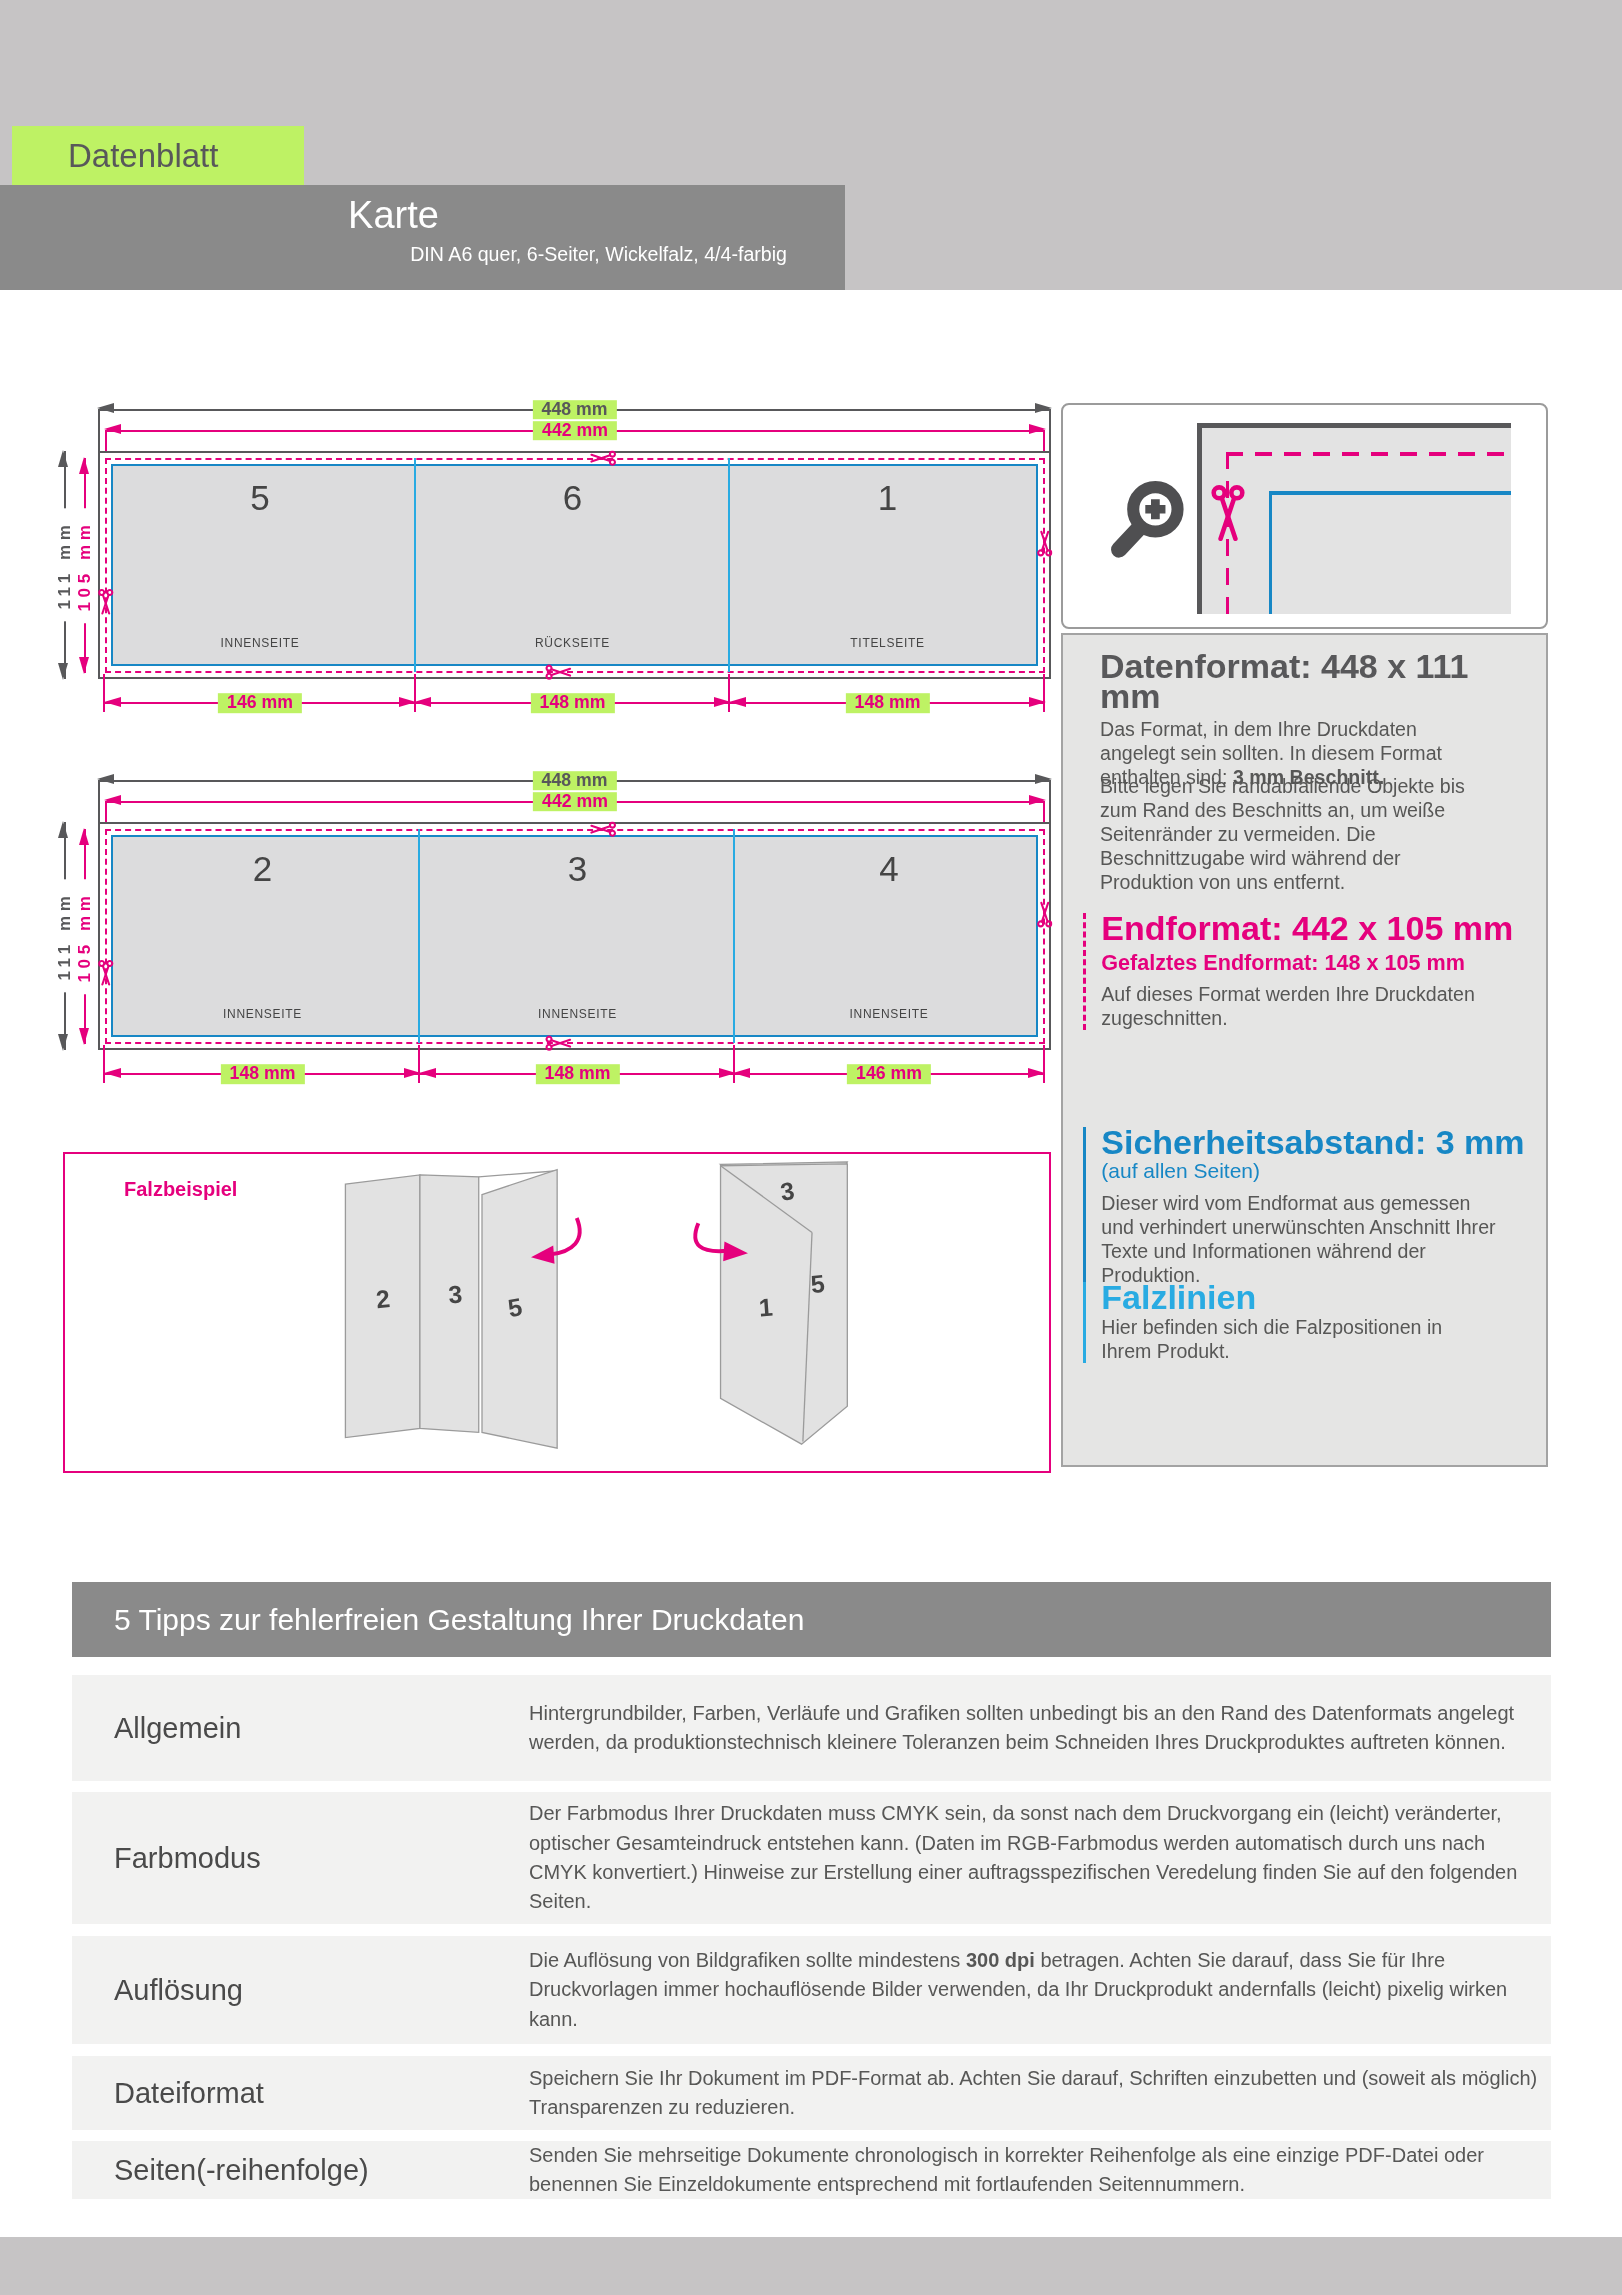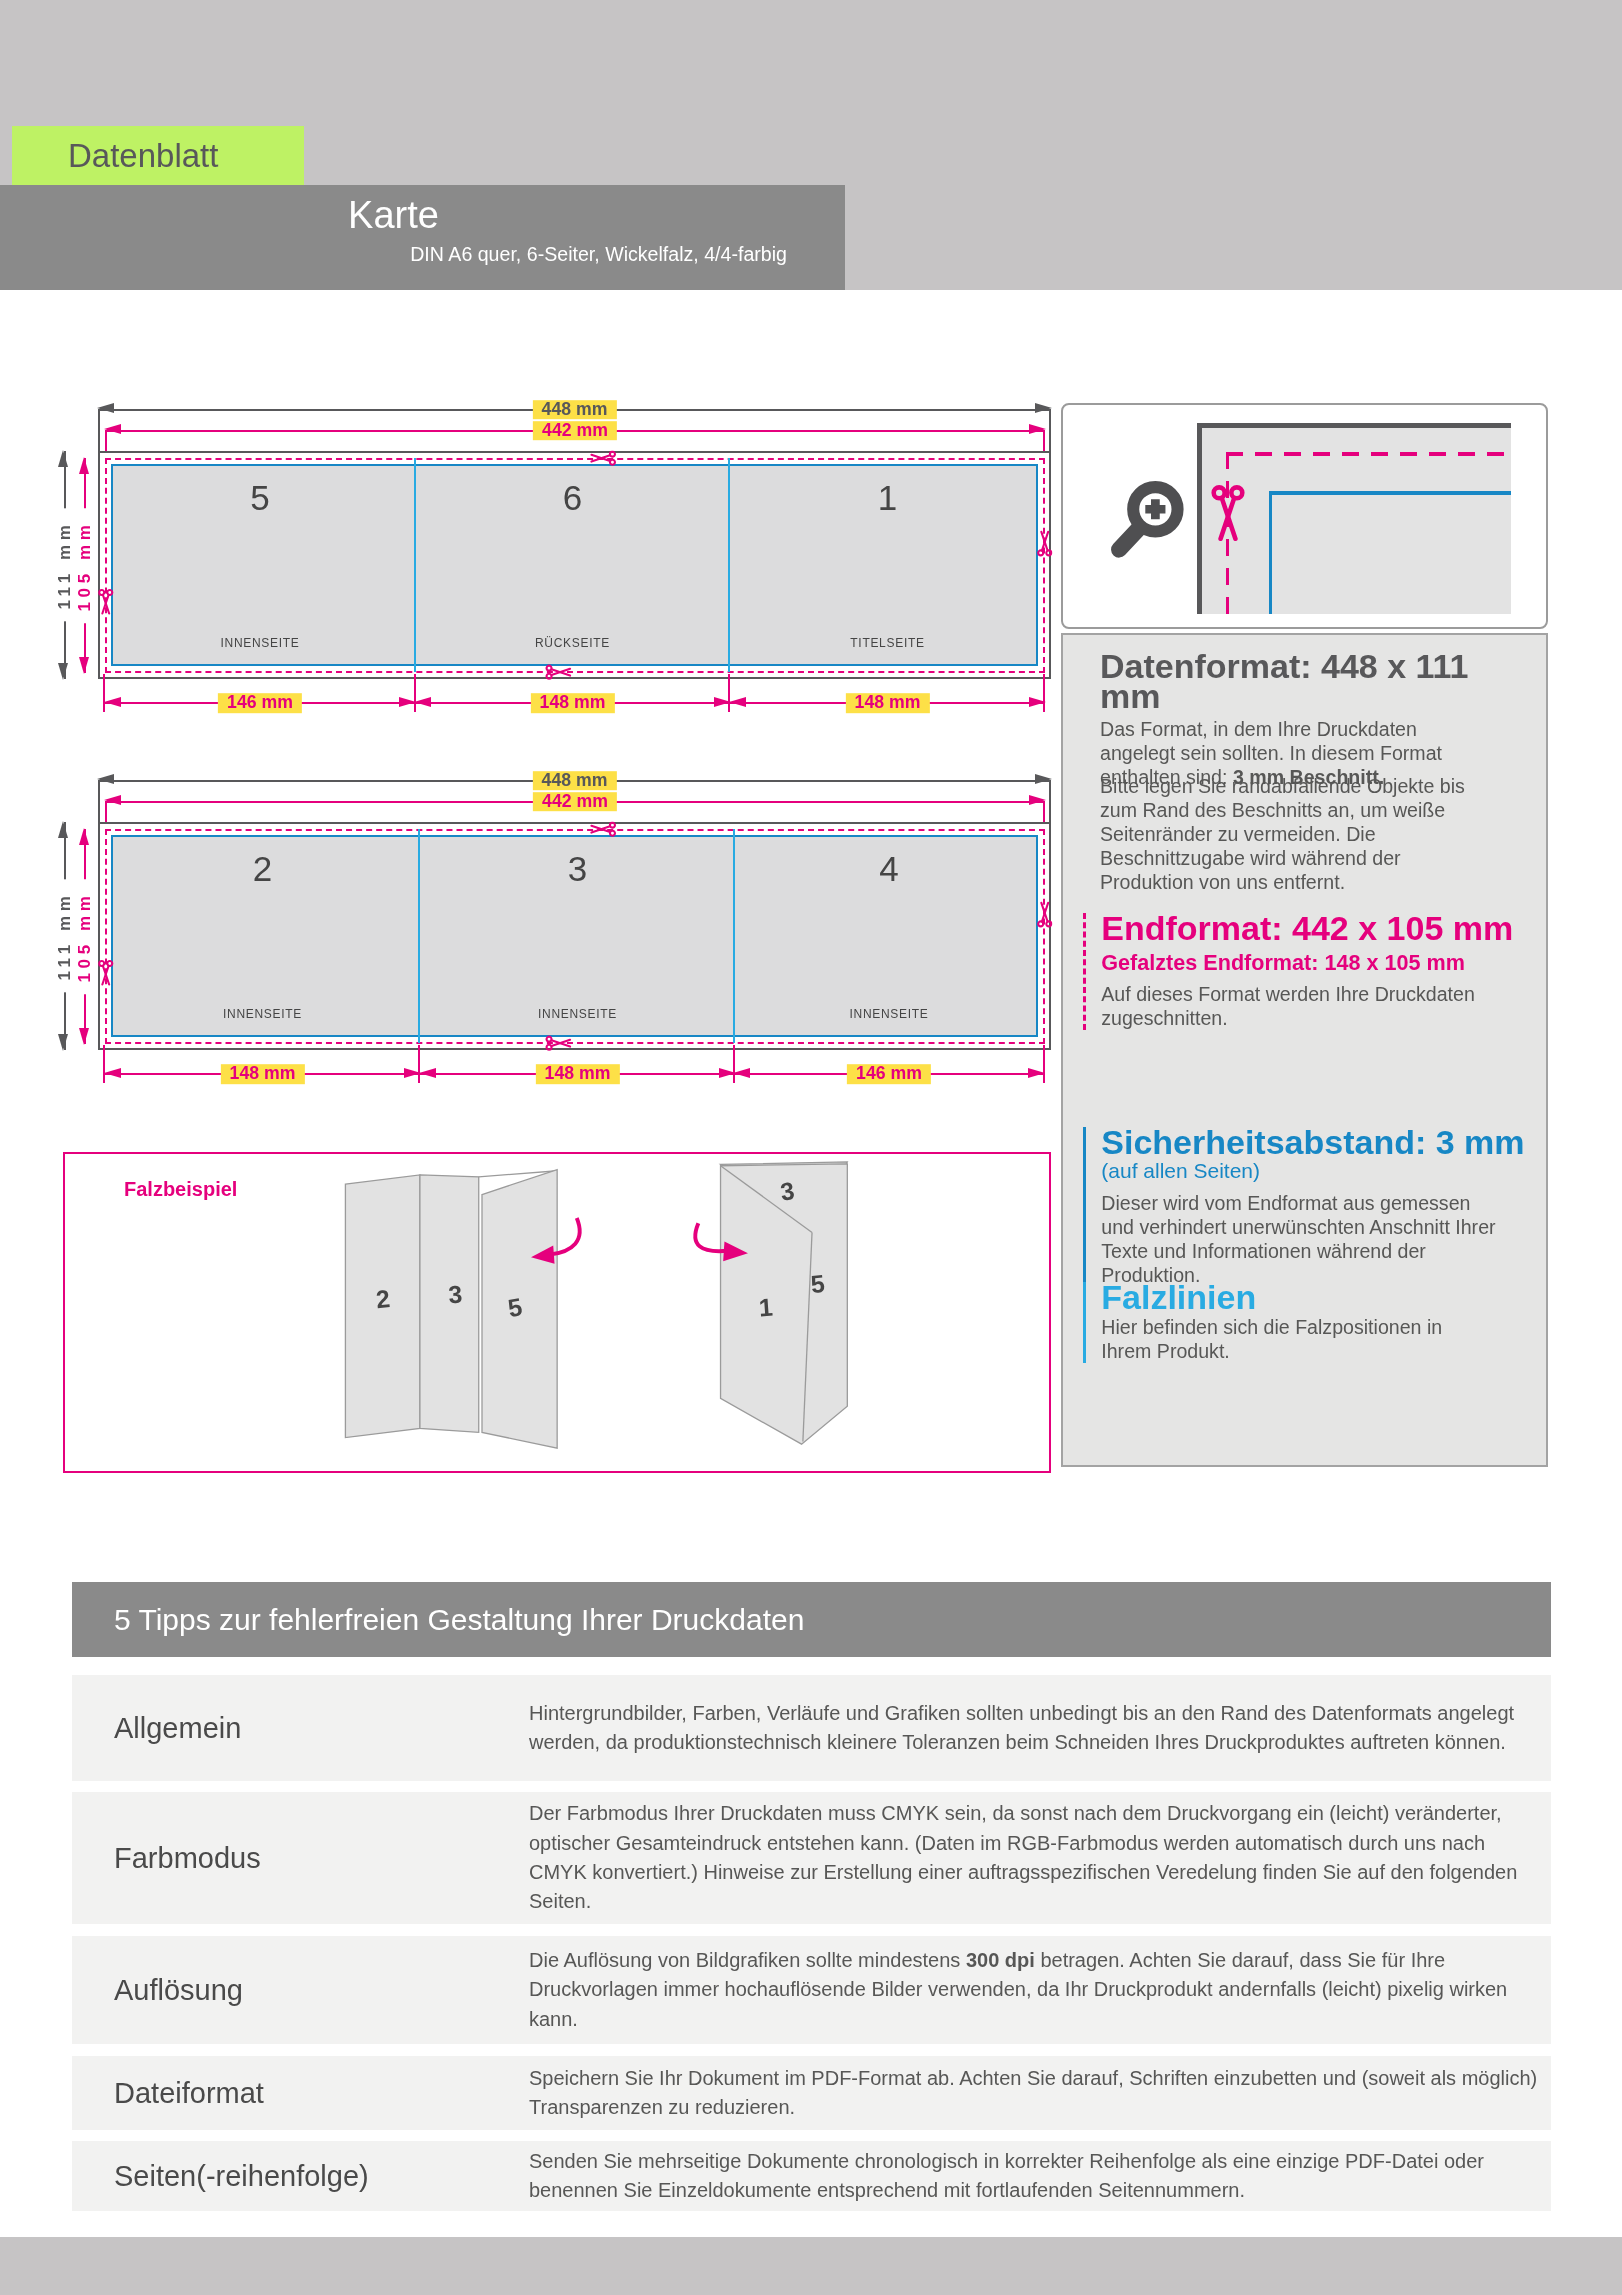--- a/index.html
+++ b/index.html
@@ -30,21 +30,21 @@
                color:#454545;text-align:center;line-height:22px;}
   .vext{position:absolute;width:2px;}
   .vext.g{background:#58585a;} .vext.m{background:#e5007d;}
 
   .dim-h{position:absolute;height:2px;background:var(--c);}
   .dim-h .al{position:absolute;left:-1.3px;top:-5.2px;width:0;height:0;
              border:5.9px solid transparent;border-left:0;border-right:17px solid var(--c);}
   .dim-h .ar{position:absolute;right:-1.3px;top:-5.2px;width:0;height:0;
              border:5.9px solid transparent;border-right:0;border-left:17px solid var(--c);}
   .dim-h .lbl{position:absolute;left:50%;top:1.3px;transform:translate(-50%,-50%);
-              background:#fde047;padding:0 9.2px;font-size:17.7px;font-weight:700;line-height:19.6px;
+              background:#bef264;padding:0 9.2px;font-size:17.7px;font-weight:700;line-height:19.6px;
               color:var(--c);white-space:nowrap;}
   .dim-v{position:absolute;width:2px;background:var(--c);}
   .dim-v .au{position:absolute;top:-1.3px;left:-5.2px;width:0;height:0;
              border:5.9px solid transparent;border-top:0;border-bottom:17px solid var(--c);}
   .dim-v .ad{position:absolute;bottom:-1.3px;left:-5.2px;width:0;height:0;
              border:5.9px solid transparent;border-bottom:0;border-top:17px solid var(--c);}
   .dim-v .lbl{position:absolute;top:50%;left:1.3px;transform:translate(-50%,-50%) rotate(-90deg);
               background:#fff;padding:0 11.8px;font-size:17px;font-weight:700;letter-spacing:4.6px;
               color:var(--c);white-space:nowrap;}
 
@@ -375,20 +375,20 @@
     <div class="tip-text"><span>Der Farbmodus Ihrer Druckdaten muss CMYK sein, da sonst nach dem Druckvorgang ein (leicht) veränderter, optischer Gesamteindruck entstehen kann. (Daten im RGB-Farbmodus werden automatisch durch uns nach CMYK konvertiert.) Hinweise zur Erstellung einer auftragsspezifischen Veredelung finden Sie auf den folgenden Seiten.</span><b></b><span></span></div>
   </div>
   <div class="tip-row" style="top:1936px;height:108px;">
     <div class="tip-label">Auflösung</div>
     <div class="tip-text"><span>Die Auflösung von Bildgrafiken sollte mindestens </span><b>300 dpi</b><span> betragen. Achten Sie darauf, dass Sie für Ihre Druckvorlagen immer hochauflösende Bilder verwenden, da Ihr Druckprodukt andernfalls (leicht) pixelig wirken kann.</span></div>
   </div>
   <div class="tip-row" style="top:2056px;height:74px;">
     <div class="tip-label">Dateiformat</div>
     <div class="tip-text"><span>Speichern Sie Ihr Dokument im PDF-Format ab. Achten Sie darauf, Schriften einzubetten und (soweit als möglich) Transparenzen zu reduzieren.</span><b></b><span></span></div>
   </div>
-  <div class="tip-row" style="top:2141px;height:70px;">
+  <div class="tip-row" style="top:2141px;height:58px;">
     <div class="tip-label">Seiten(-reihenfolge)</div>
     <div class="tip-text"><span>Senden Sie mehrseitige Dokumente chronologisch in korrekter Reihenfolge als eine einzige PDF-Datei oder benennen Sie Einzeldokumente entsprechend mit fortlaufenden Seitennummern.</span><b></b><span></span></div>
   </div>
 
   <div class="footer-band"></div>
 </div>
 
 
 </body></html>

